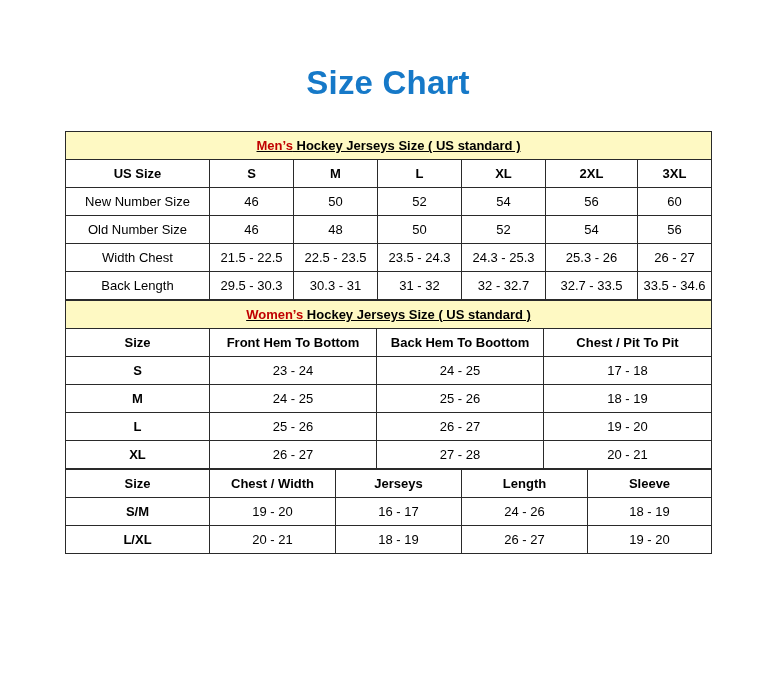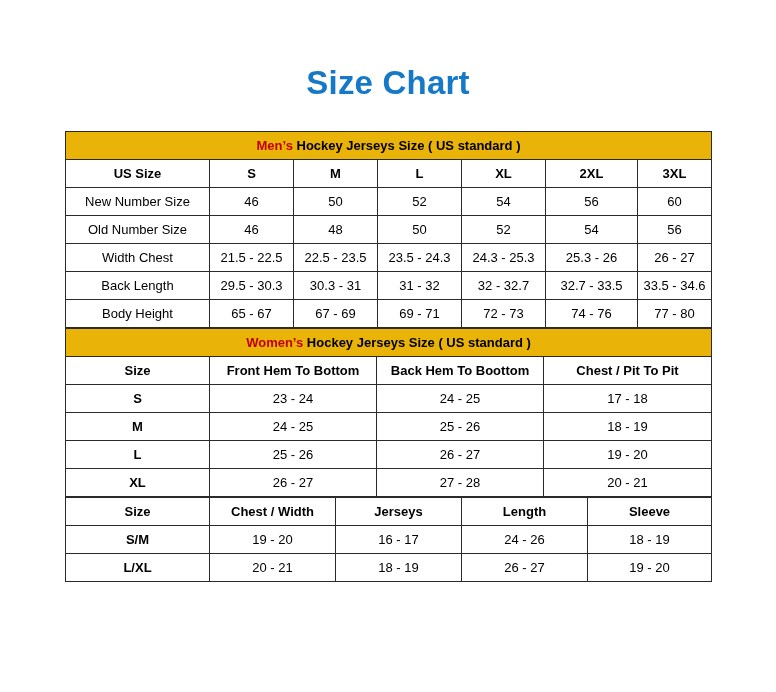--- a/index.html
+++ b/index.html
@@ -41,24 +41,25 @@
   table.size-table td {
     border: 1px solid #2a2a2a;
     font-size: 13px;
     color: #000000;
     text-align: center;
     vertical-align: middle;
     height: 25px;
     padding: 1px 2px;
   }
   .section-head td {
-    background: #eab308;
+    background: #fef9c3;
     font-weight: bold;
     font-size: 14.5px;
     height: 30px;
+    text-decoration: underline;
   }
   .section-head .accent-men { color: #c00000; }
   .section-head .accent-women { color: #c00000; }
   .section-head .accent-youth { color: #c00000; }
   .section-head .rest { color: #000000; }
   .col-head td {
     font-weight: bold;
     font-size: 13px;
   }
   .rowlabel {
@@ -128,29 +129,20 @@
           <td>26 - 27</td>
         </tr>
         <tr>
           <td class="rowlabel">Back Length</td>
           <td>29.5 - 30.3</td>
           <td>30.3 - 31</td>
           <td>31 - 32</td>
           <td>32 - 32.7</td>
           <td>32.7 - 33.5</td>
           <td>33.5 - 34.6</td>
-        </tr>
-        <tr>
-          <td class="rowlabel">Body Height</td>
-          <td>65 - 67</td>
-          <td>67 - 69</td>
-          <td>69 - 71</td>
-          <td>72 - 73</td>
-          <td>74 - 76</td>
-          <td>77 - 80</td>
         </tr>
       </tbody>
     </table>
 
     <table class="size-table">
       <colgroup>
         <col style="width:144px">
         <col style="width:167px">
         <col style="width:167px">
         <col style="width:168px">

